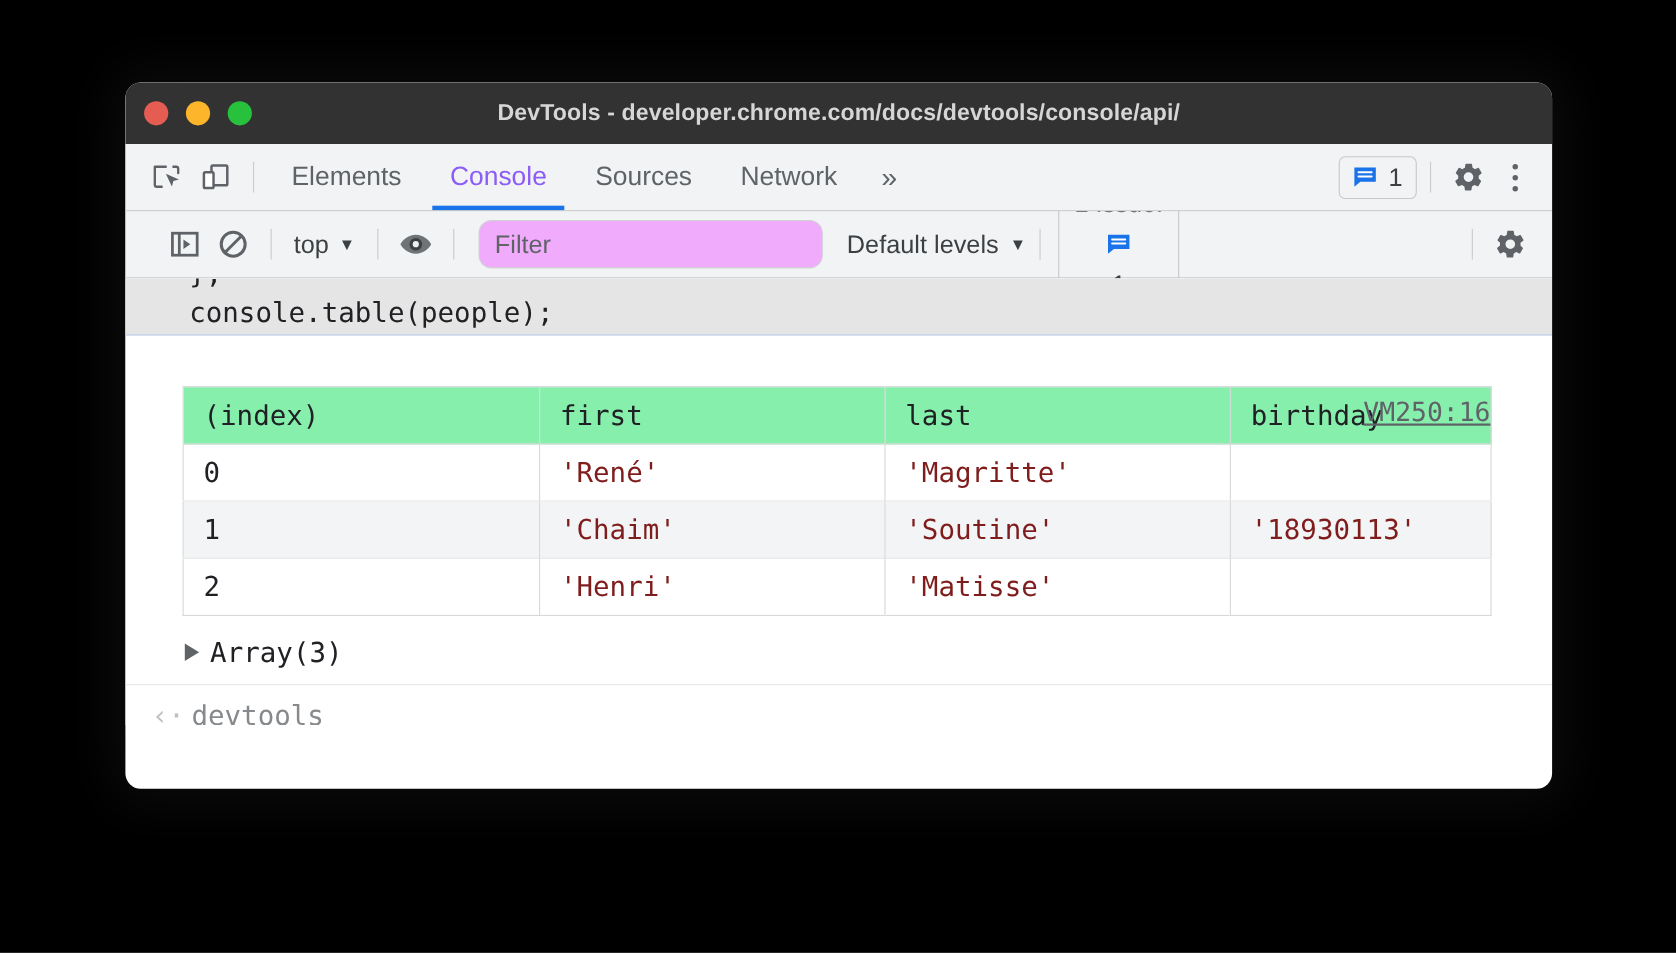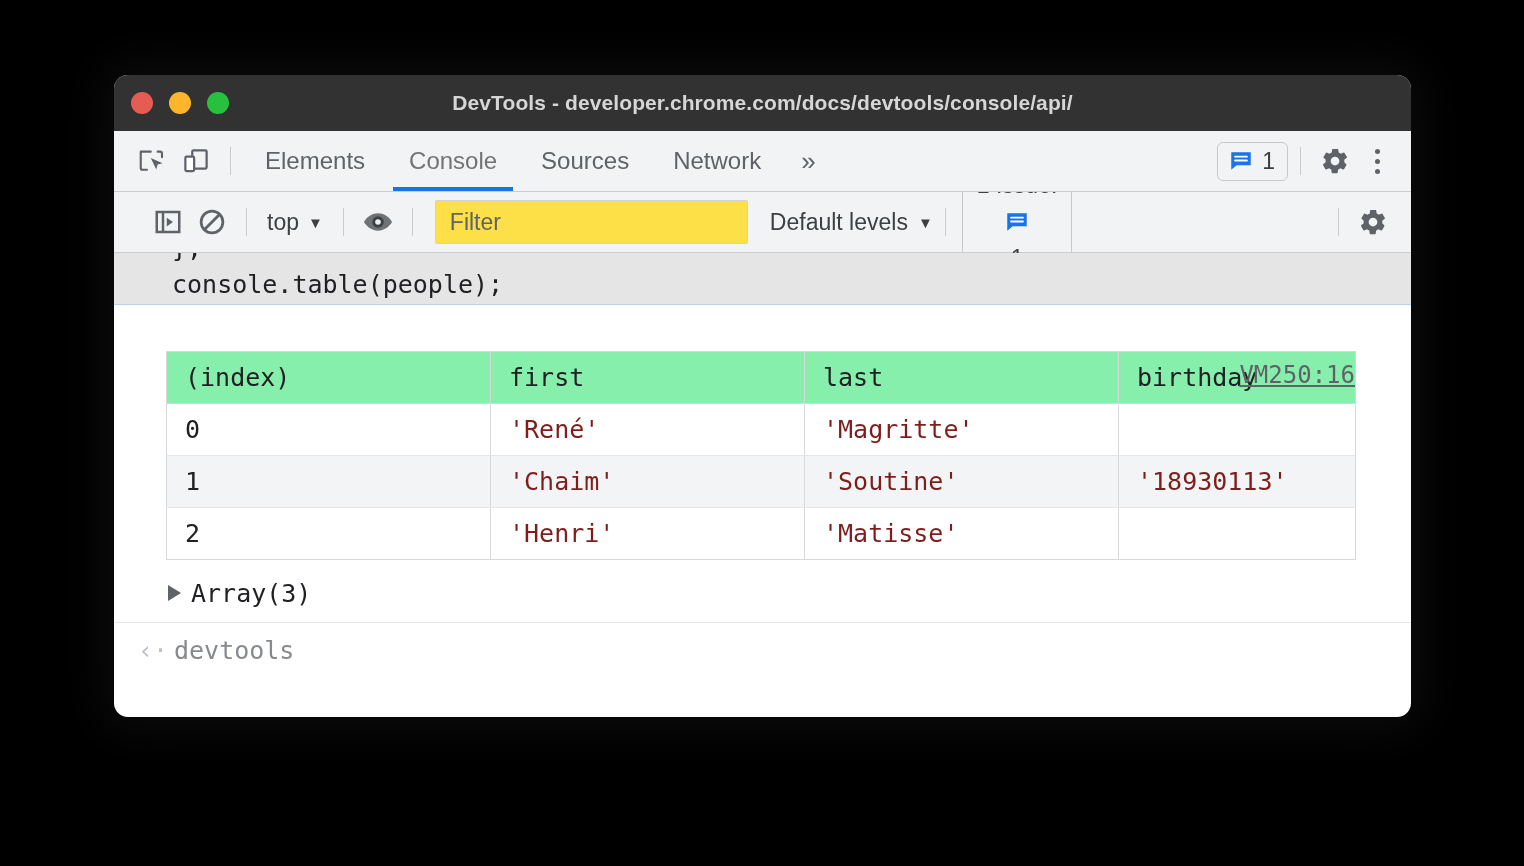--- a/index.html
+++ b/index.html
@@ -99,21 +99,21 @@
   .tab {
     display: flex;
     align-items: center;
     padding: 0 22px;
     font-size: 24px;
     color: #5f6368;
     cursor: pointer;
     position: relative;
   }
   .tab.active {
-    color: #737373;
+    color: #8b5cf6;
   }
   .tab.active::after {
     content: "";
     position: absolute;
     left: 6px; right: 6px;
     bottom: 0;
     height: 4px;
     background: #1a73e8;
   }
   .tab-more {
@@ -184,22 +184,22 @@
   }
   .caret {
     font-size: 15px;
     color: #3c4043;
     line-height: 1;
   }
   .filter-input {
     width: 313px;
     height: 44px;
     border: 1px solid #cfd1d3;
-    background: #fde047;
-    border-radius: 2px;
+    background: #f0abfc;
+    border-radius: 12px;
     margin-left: 10px;
     display: flex;
     align-items: center;
     padding: 0 14px;
     box-sizing: border-box;
     cursor: text;
   }
   .filter-input .ph {
     font-size: 23px;
     color: #5f6368;

